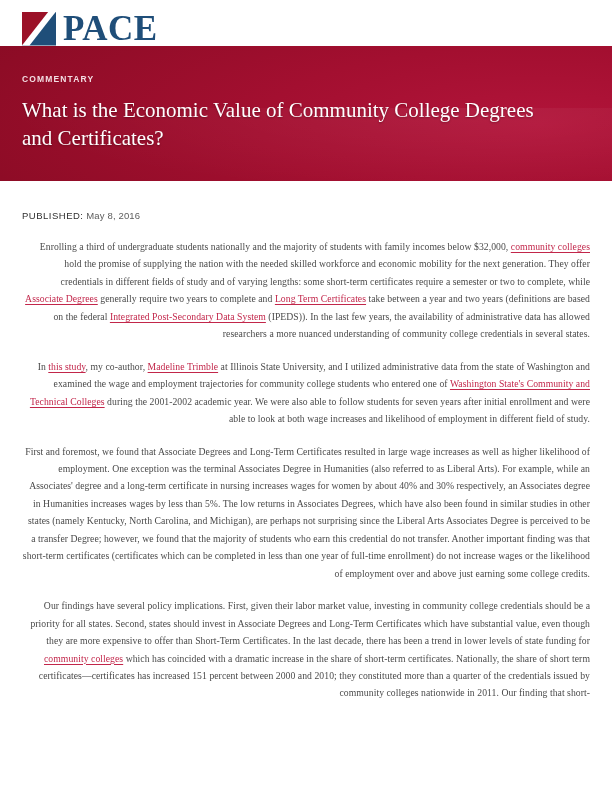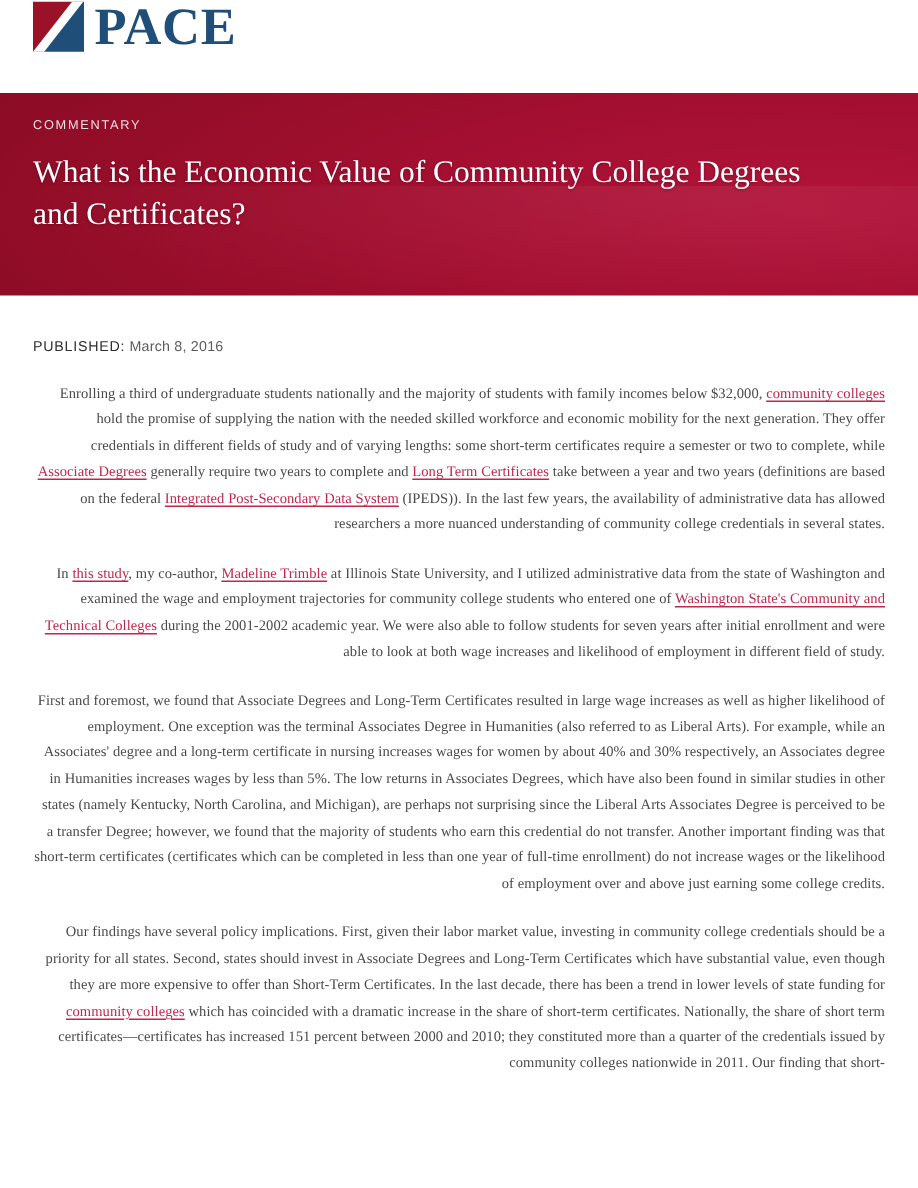--- a/index.html
+++ b/index.html
@@ -10,24 +10,24 @@
     width: 612px;
     height: 792px;
     background: #ffffff;
     font-family: "Liberation Sans", sans-serif;
     overflow: hidden;
     position: relative;
   }
 
   
   .logo-bar {
-    height: 62px;
+    height: 46px;
     padding-left: 22px;
     display: flex;
-    align-items: flex-start;
+    align-items: flex-end;
     box-sizing: border-box;
   }
   .logo {
     display: flex;
     align-items: center;
     gap: 7px;
   }
   .logo-mark {
     width: 34px;
     height: 34px;
@@ -80,23 +80,23 @@
     top: 46%;
     height: 70%;
     background: radial-gradient(ellipse at 70% 0%, rgba(255,255,255,0.055), rgba(255,255,255,0) 62%);
     pointer-events: none;
   }
   .kicker {
     position: relative;
     z-index: 2;
     color: #f3dde2;
     font-size: 8.5px;
-    font-weight: normal;
+    font-weight: bold;
     letter-spacing: 1.15px;
-    margin: 0 0 13px 0;
+    margin: 12px 0 13px 0;
   }
   .banner-title {
     position: relative;
     z-index: 2;
     font-family: "Liberation Serif", serif;
     color: #ffffff;
     font-size: 21px;
     font-weight: normal;
     line-height: 1.32;
     margin: 0;
@@ -176,21 +176,21 @@
   <h1 class="banner-title">What is the Economic Value of Community College Degrees and Certificates?</h1>
 </div>
 
 <div class="content">
 
   <div>
   </div>
 
   <p class="published">
     <b>PUBLISHED:</b>
-    <span>March 8, 2016</span>
+    <span>May 8, 2016</span>
   </p>
 
   <div class="body-copy">
 
     <p><span>Enrolling a third of undergraduate students nationally and the majority of students with family incomes below $32,000, </span><a class="lnk" href="#">community colleges</a><span> hold the promise of supplying the nation with the needed skilled workforce and economic mobility for the next generation. They offer credentials in different fields of study and of varying lengths: some short-term certificates require a semester or two to complete, while </span><a class="lnk" href="#">Associate Degrees</a><span> generally require two years to complete and </span><a class="lnk" href="#">Long Term Certificates</a><span> take between a year and two years (definitions are based on the federal </span><a class="lnk" href="#">Integrated Post-Secondary Data System</a><span> (IPEDS)).  In the last few years, the availability of administrative data has allowed researchers a more nuanced understanding of community college credentials in several states.</span></p>
 
     <p><span>In </span><a class="lnk" href="#">this study</a><span>, my co-author, </span><a class="lnk" href="#">Madeline Trimble</a><span> at Illinois State University, and I utilized administrative data from the state of Washington and examined the wage and employment trajectories for community college students who entered one of </span><a class="lnk" href="#">Washington State's Community and Technical Colleges</a><span> during the 2001-2002 academic year. We were also able to follow students for seven years after initial enrollment and were able to look at both wage increases and likelihood of employment in different field of study.</span></p>
 
     <p>First and foremost, we found that Associate Degrees and Long-Term Certificates resulted in large wage increases as well as higher likelihood of employment. One exception was the terminal Associates Degree in Humanities (also referred to as Liberal Arts). For example, while an Associates' degree and a long-term certificate in nursing increases wages for women by about 40% and 30% respectively, an Associates degree in Humanities increases wages by less than 5%. The low returns in Associates Degrees, which have also been found in similar studies in other states (namely Kentucky, North Carolina, and Michigan), are perhaps not surprising since the Liberal Arts Associates Degree is perceived to be a transfer Degree; however, we found that the majority of students who earn this credential do not transfer. Another important finding was that short-term certificates (certificates which can be completed in less than one year of full-time enrollment) do not increase wages or the likelihood of employment over and above just earning some college credits.</p>
 

